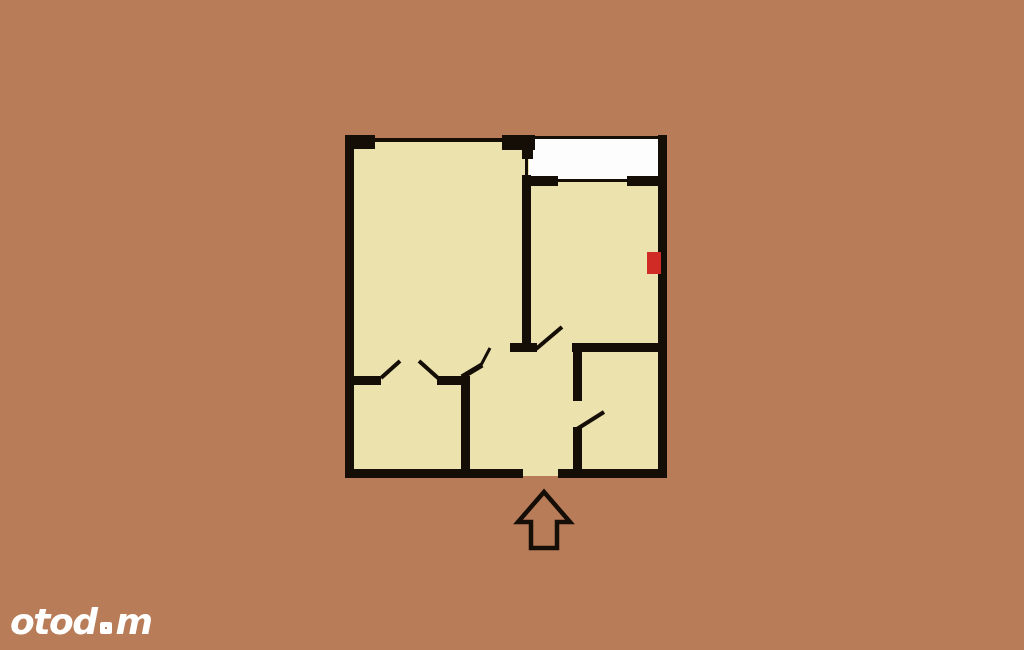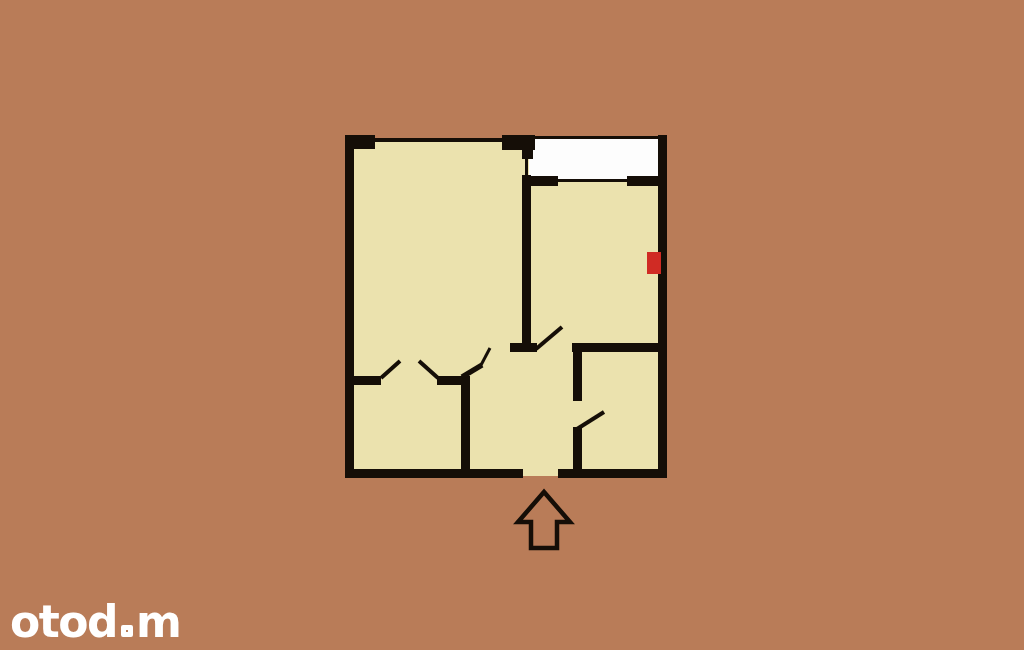--- a/index.html
+++ b/index.html
@@ -16,22 +16,22 @@
   .stage{position:relative;width:1024px;height:650px;background:var(--background);}
   .floorplan{position:absolute;inset:0;width:1024px;height:650px;display:block;}
   .wall{fill:var(--wall);}
   .floor{fill:var(--floor);}
   .balcony{fill:var(--balcony-fill);}
   .door{stroke:var(--wall);fill:none;stroke-linecap:butt;}
   .marker{fill:var(--marker-red);}
   .arrow{fill:none;stroke:var(--wall);stroke-width:4.5;stroke-linejoin:miter;}
   .logo{
     position:absolute;left:10px;top:604px;height:40px;
-    color:var(--logo);font-size:44px;line-height:36px;font-weight:800;
-    letter-spacing:-1.5px;white-space:nowrap;user-select:none;
+    color:var(--logo);font-size:36px;line-height:36px;font-weight:800;
+    letter-spacing:-1.5px;white-space:nowrap;user-select:none;font-style:italic;
   }
   .logo-square{
     display:inline-block;width:12px;height:12px;
     border:5.5px solid var(--logo);border-radius:2px;
     margin:0 3px 0 4px;
   }
 </style>
 </head>
 <body>
 

